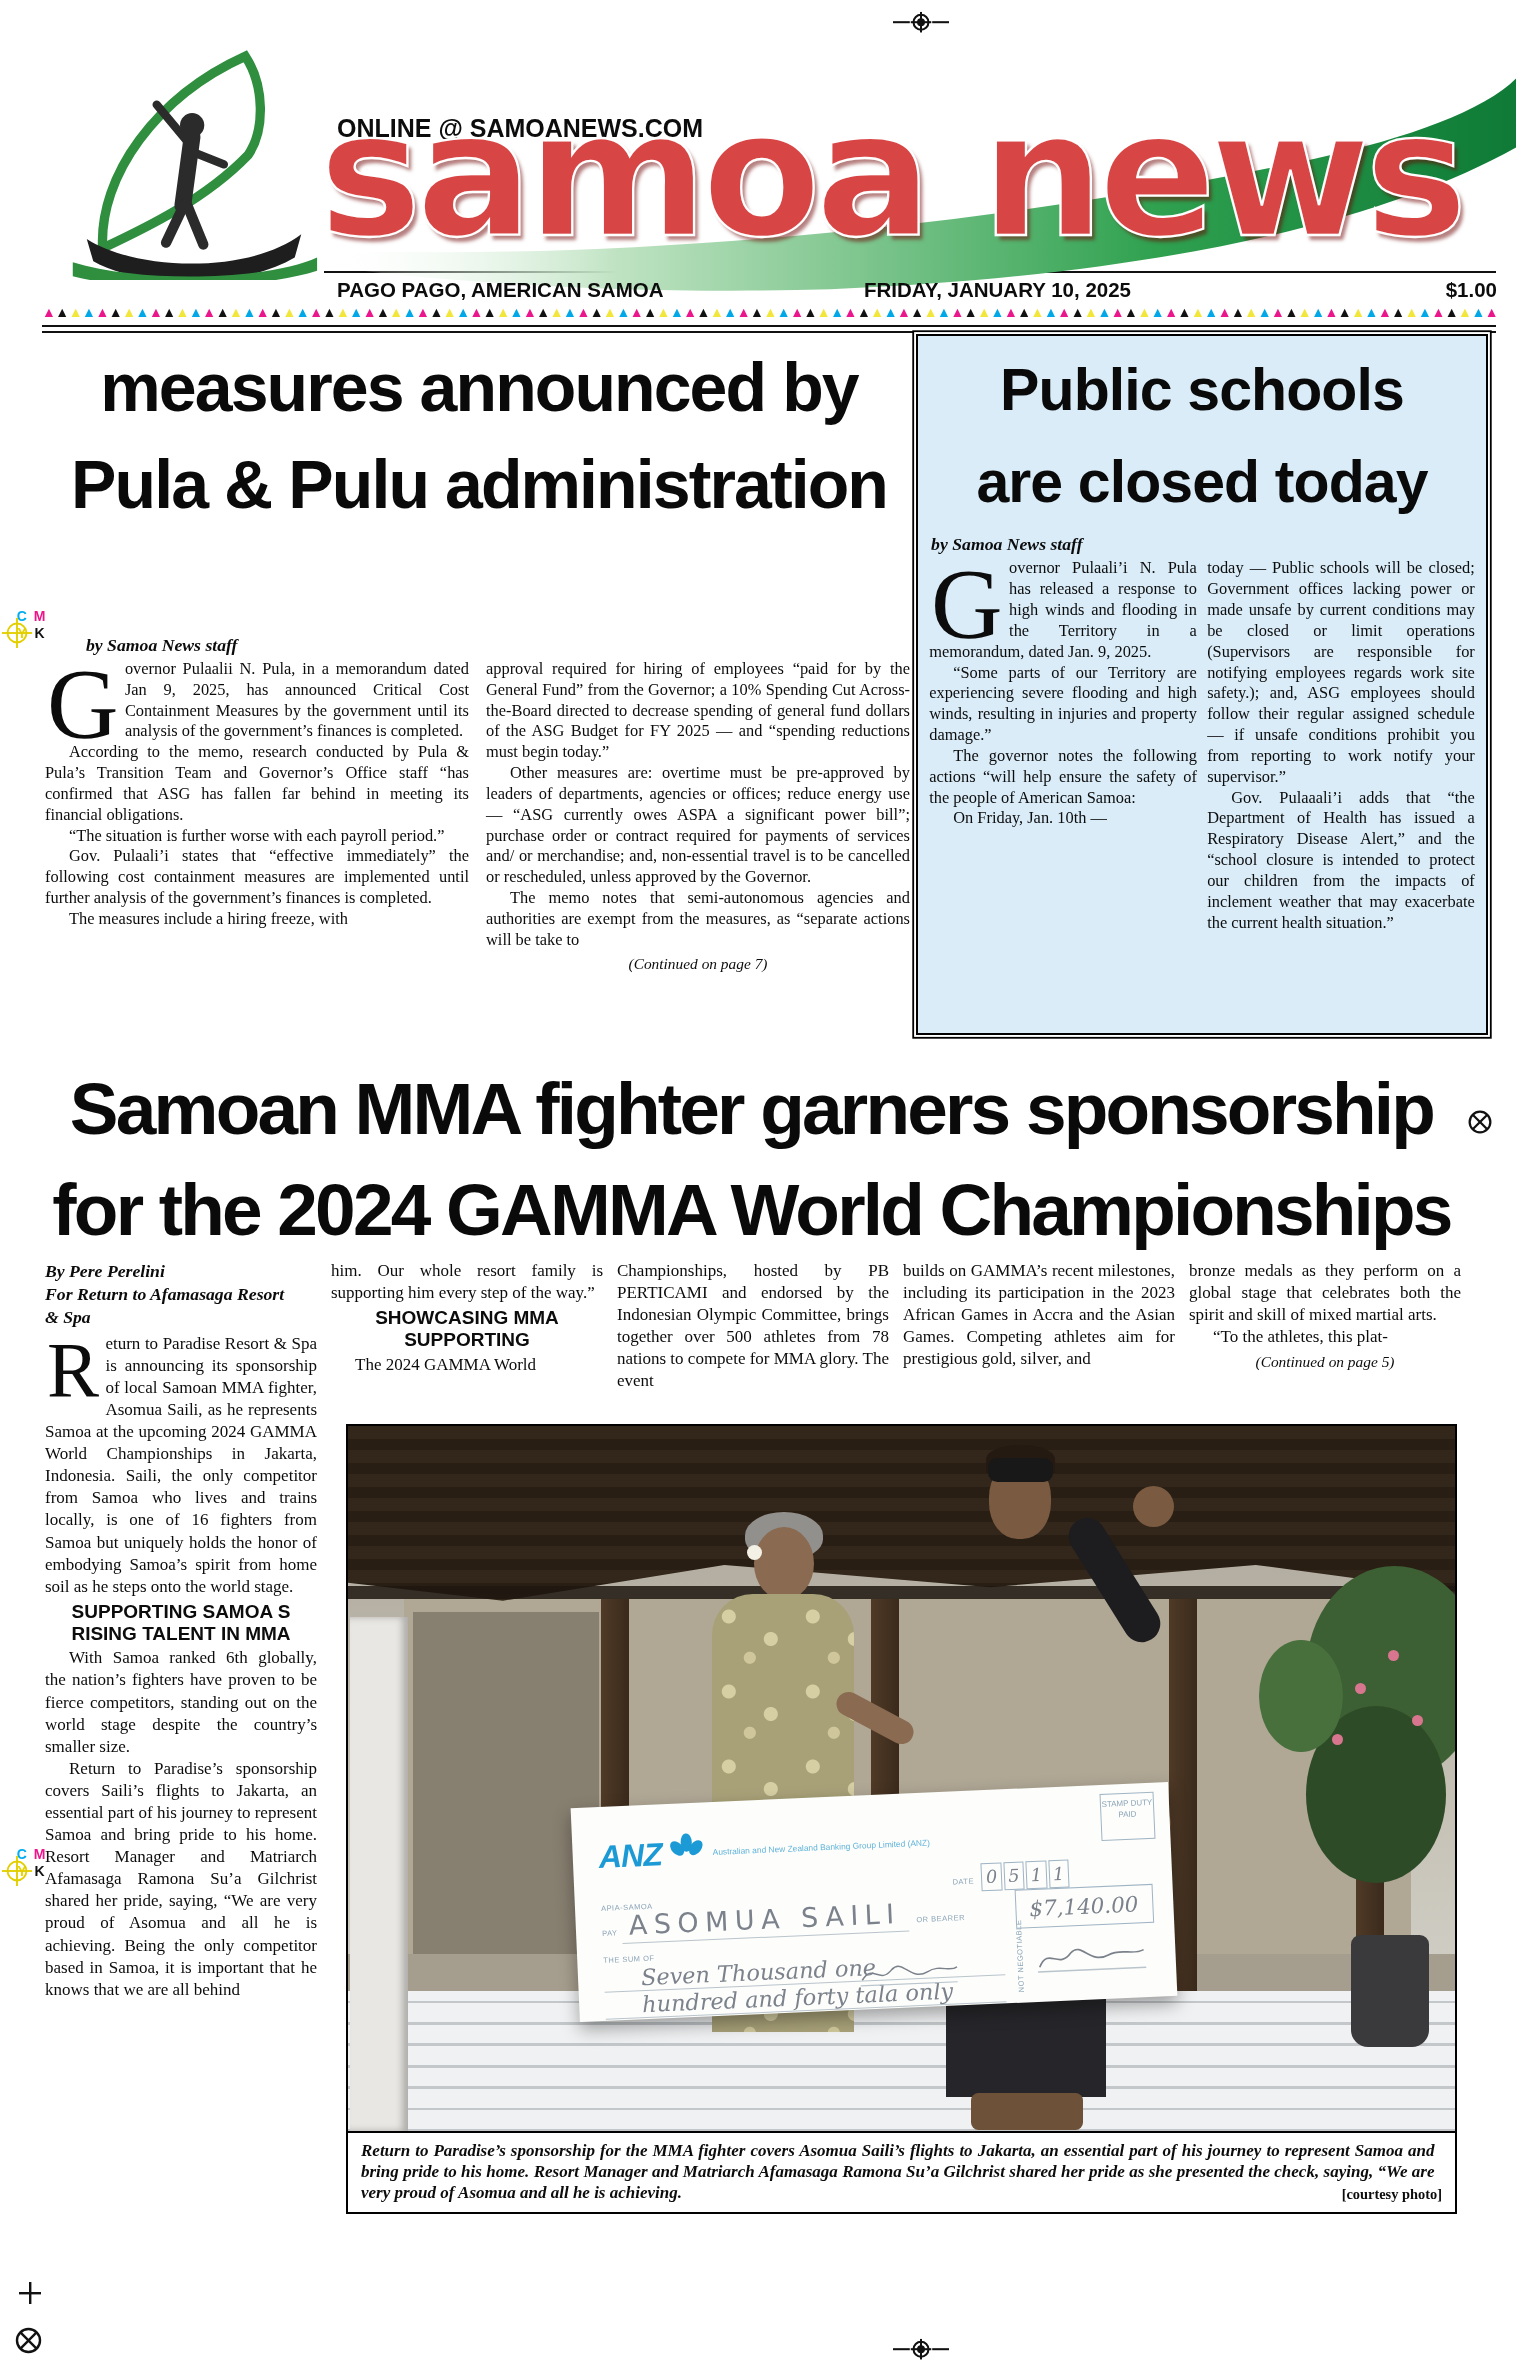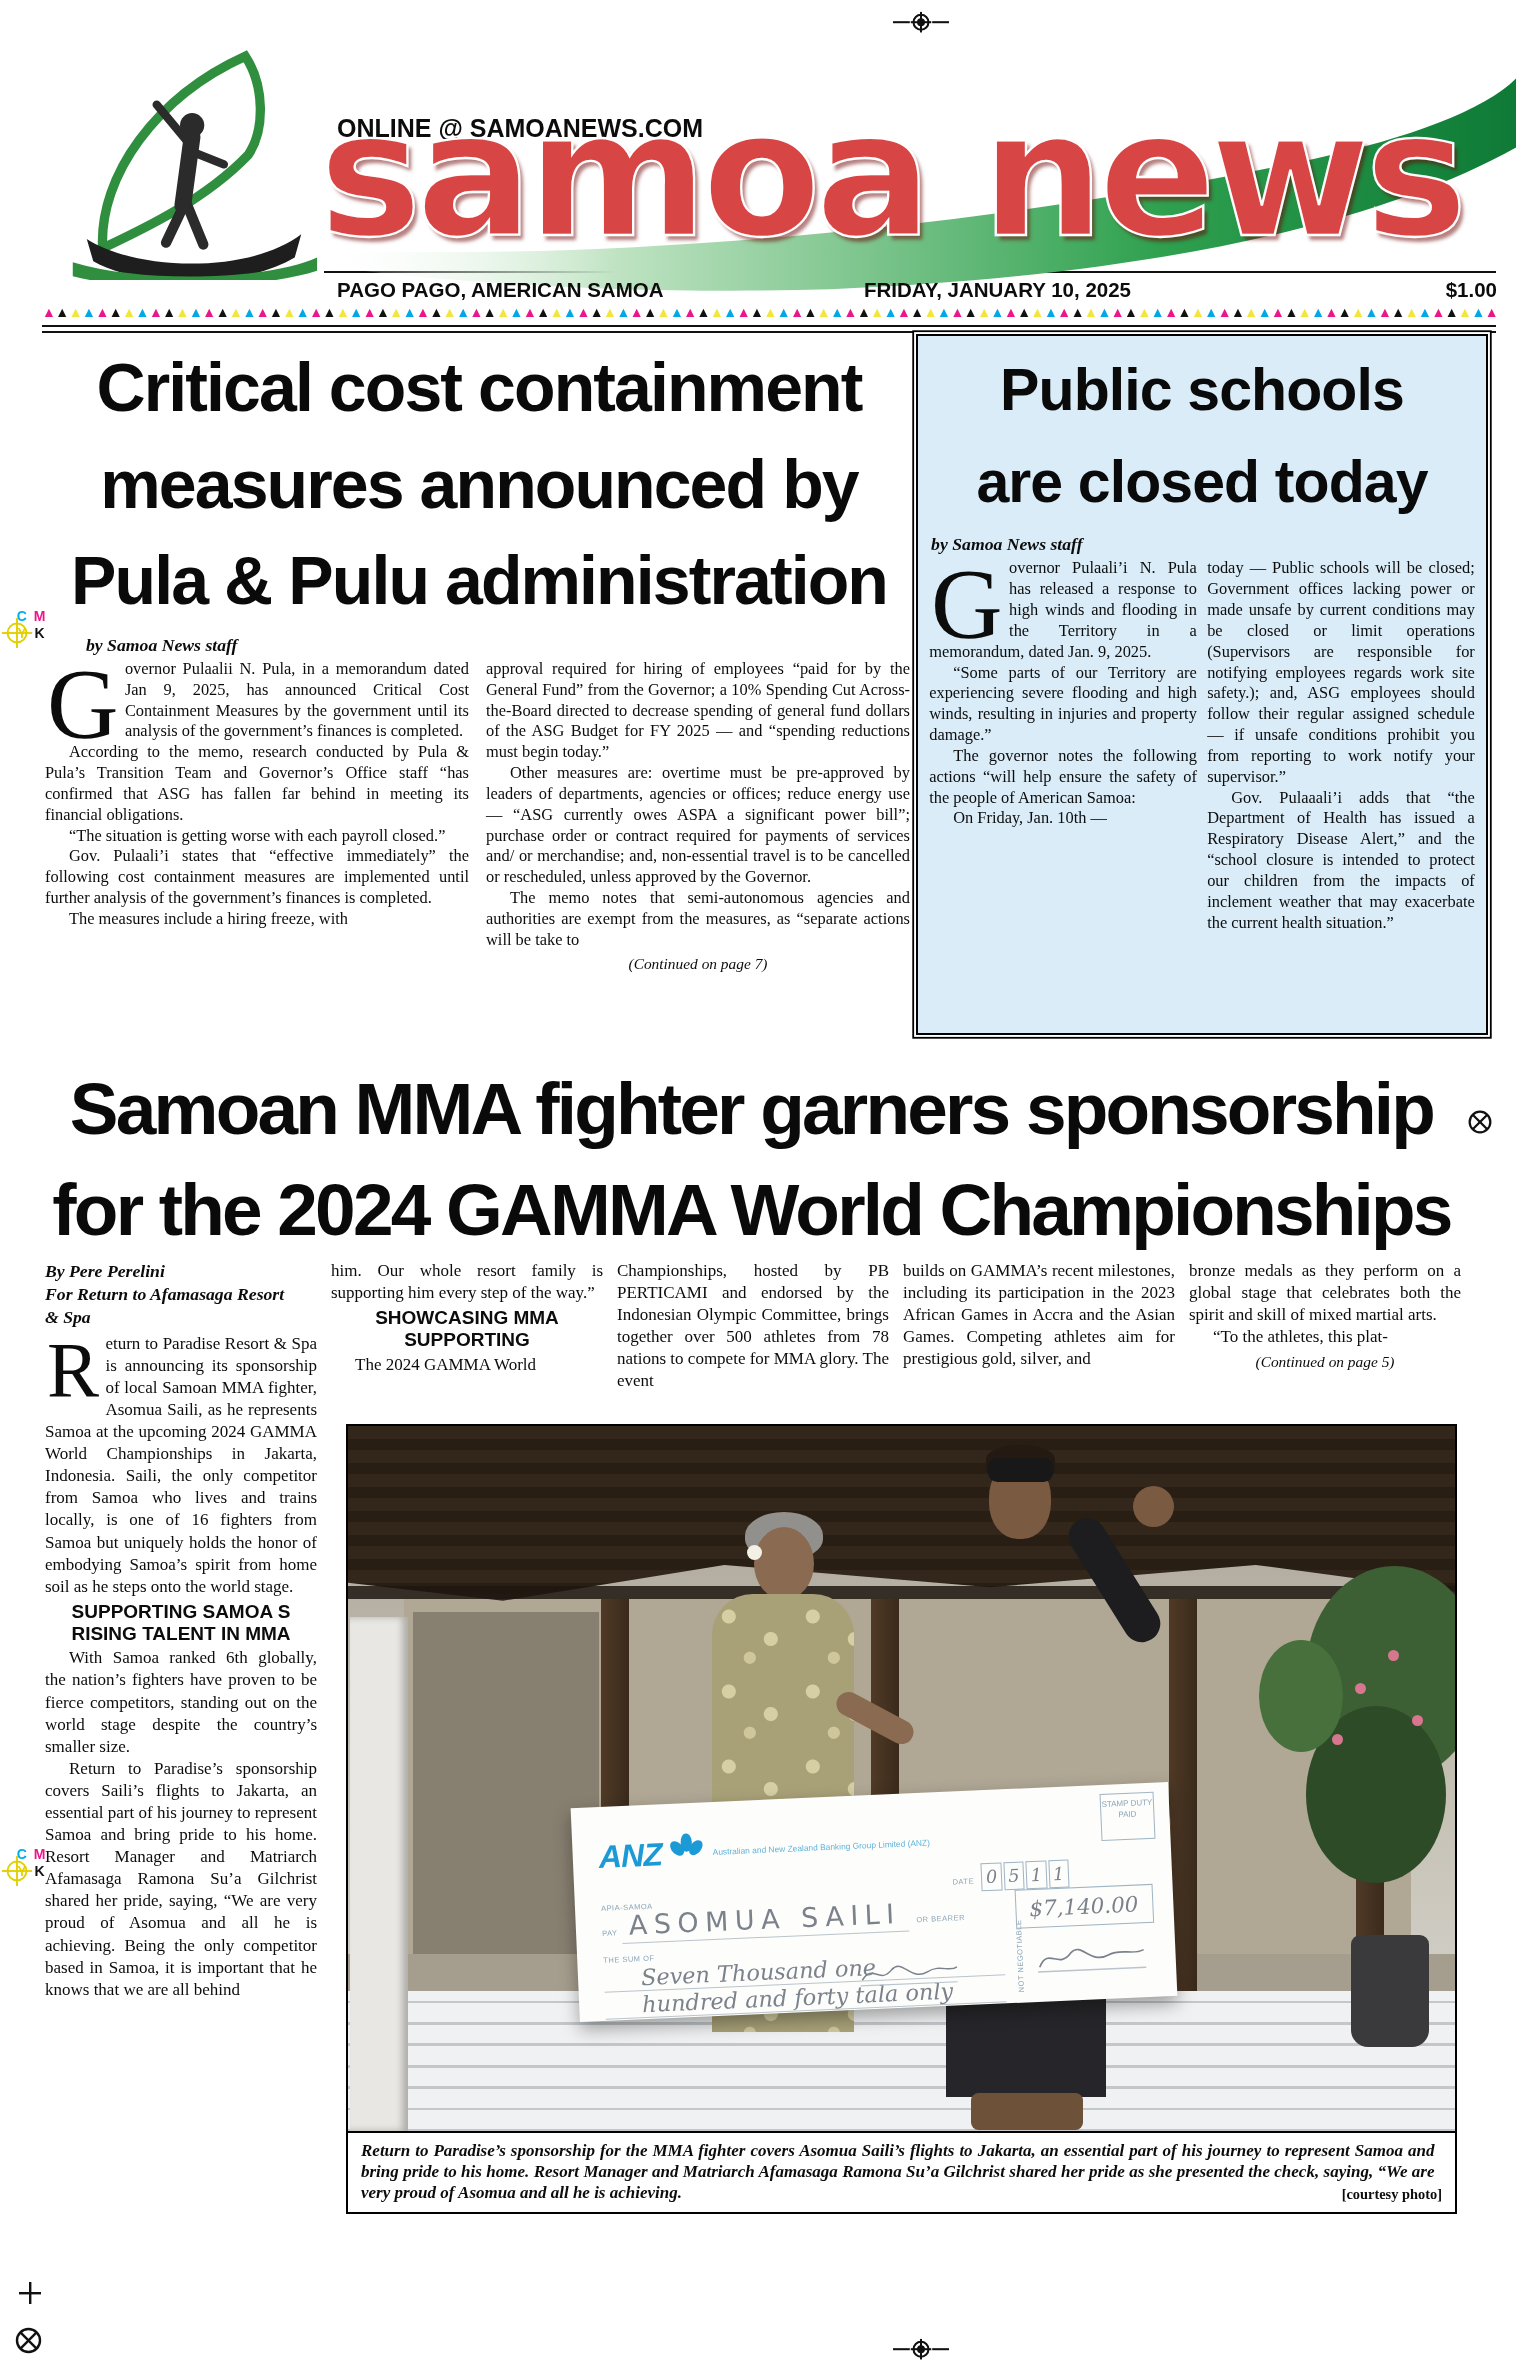--- a/index.html
+++ b/index.html
@@ -256,30 +256,29 @@
   <div id="dateline-left" class="abs dateline">PAGO PAGO, AMERICAN SAMOA</div>
   <div id="dateline-center" class="abs dateline">FRIDAY, JANUARY 10, 2025</div>
   <div id="dateline-right" class="abs dateline">$1.00</div>
 
   <div id="zigzag" class="abs"><span style="color: rgb(236, 22, 140);">▲</span><span style="color: rgb(17, 17, 17);">▲</span><span style="color: rgb(242, 230, 58);">▲</span><span style="color: rgb(0, 168, 232);">▲</span><span style="color: rgb(236, 22, 140);">▲</span><span style="color: rgb(17, 17, 17);">▲</span><span style="color: rgb(242, 230, 58);">▲</span><span style="color: rgb(0, 168, 232);">▲</span><span style="color: rgb(236, 22, 140);">▲</span><span style="color: rgb(17, 17, 17);">▲</span><span style="color: rgb(242, 230, 58);">▲</span><span style="color: rgb(0, 168, 232);">▲</span><span style="color: rgb(236, 22, 140);">▲</span><span style="color: rgb(17, 17, 17);">▲</span><span style="color: rgb(242, 230, 58);">▲</span><span style="color: rgb(0, 168, 232);">▲</span><span style="color: rgb(236, 22, 140);">▲</span><span style="color: rgb(17, 17, 17);">▲</span><span style="color: rgb(242, 230, 58);">▲</span><span style="color: rgb(0, 168, 232);">▲</span><span style="color: rgb(236, 22, 140);">▲</span><span style="color: rgb(17, 17, 17);">▲</span><span style="color: rgb(242, 230, 58);">▲</span><span style="color: rgb(0, 168, 232);">▲</span><span style="color: rgb(236, 22, 140);">▲</span><span style="color: rgb(17, 17, 17);">▲</span><span style="color: rgb(242, 230, 58);">▲</span><span style="color: rgb(0, 168, 232);">▲</span><span style="color: rgb(236, 22, 140);">▲</span><span style="color: rgb(17, 17, 17);">▲</span><span style="color: rgb(242, 230, 58);">▲</span><span style="color: rgb(0, 168, 232);">▲</span><span style="color: rgb(236, 22, 140);">▲</span><span style="color: rgb(17, 17, 17);">▲</span><span style="color: rgb(242, 230, 58);">▲</span><span style="color: rgb(0, 168, 232);">▲</span><span style="color: rgb(236, 22, 140);">▲</span><span style="color: rgb(17, 17, 17);">▲</span><span style="color: rgb(242, 230, 58);">▲</span><span style="color: rgb(0, 168, 232);">▲</span><span style="color: rgb(236, 22, 140);">▲</span><span style="color: rgb(17, 17, 17);">▲</span><span style="color: rgb(242, 230, 58);">▲</span><span style="color: rgb(0, 168, 232);">▲</span><span style="color: rgb(236, 22, 140);">▲</span><span style="color: rgb(17, 17, 17);">▲</span><span style="color: rgb(242, 230, 58);">▲</span><span style="color: rgb(0, 168, 232);">▲</span><span style="color: rgb(236, 22, 140);">▲</span><span style="color: rgb(17, 17, 17);">▲</span><span style="color: rgb(242, 230, 58);">▲</span><span style="color: rgb(0, 168, 232);">▲</span><span style="color: rgb(236, 22, 140);">▲</span><span style="color: rgb(17, 17, 17);">▲</span><span style="color: rgb(242, 230, 58);">▲</span><span style="color: rgb(0, 168, 232);">▲</span><span style="color: rgb(236, 22, 140);">▲</span><span style="color: rgb(17, 17, 17);">▲</span><span style="color: rgb(242, 230, 58);">▲</span><span style="color: rgb(0, 168, 232);">▲</span><span style="color: rgb(236, 22, 140);">▲</span><span style="color: rgb(17, 17, 17);">▲</span><span style="color: rgb(242, 230, 58);">▲</span><span style="color: rgb(0, 168, 232);">▲</span><span style="color: rgb(236, 22, 140);">▲</span><span style="color: rgb(17, 17, 17);">▲</span><span style="color: rgb(242, 230, 58);">▲</span><span style="color: rgb(0, 168, 232);">▲</span><span style="color: rgb(236, 22, 140);">▲</span><span style="color: rgb(17, 17, 17);">▲</span><span style="color: rgb(242, 230, 58);">▲</span><span style="color: rgb(0, 168, 232);">▲</span><span style="color: rgb(236, 22, 140);">▲</span><span style="color: rgb(17, 17, 17);">▲</span><span style="color: rgb(242, 230, 58);">▲</span><span style="color: rgb(0, 168, 232);">▲</span><span style="color: rgb(236, 22, 140);">▲</span><span style="color: rgb(17, 17, 17);">▲</span><span style="color: rgb(242, 230, 58);">▲</span><span style="color: rgb(0, 168, 232);">▲</span><span style="color: rgb(236, 22, 140);">▲</span><span style="color: rgb(17, 17, 17);">▲</span><span style="color: rgb(242, 230, 58);">▲</span><span style="color: rgb(0, 168, 232);">▲</span><span style="color: rgb(236, 22, 140);">▲</span><span style="color: rgb(17, 17, 17);">▲</span><span style="color: rgb(242, 230, 58);">▲</span><span style="color: rgb(0, 168, 232);">▲</span><span style="color: rgb(236, 22, 140);">▲</span><span style="color: rgb(17, 17, 17);">▲</span><span style="color: rgb(242, 230, 58);">▲</span><span style="color: rgb(0, 168, 232);">▲</span><span style="color: rgb(236, 22, 140);">▲</span><span style="color: rgb(17, 17, 17);">▲</span><span style="color: rgb(242, 230, 58);">▲</span><span style="color: rgb(0, 168, 232);">▲</span><span style="color: rgb(236, 22, 140);">▲</span><span style="color: rgb(17, 17, 17);">▲</span><span style="color: rgb(242, 230, 58);">▲</span><span style="color: rgb(0, 168, 232);">▲</span><span style="color: rgb(236, 22, 140);">▲</span><span style="color: rgb(17, 17, 17);">▲</span><span style="color: rgb(242, 230, 58);">▲</span><span style="color: rgb(0, 168, 232);">▲</span><span style="color: rgb(236, 22, 140);">▲</span><span style="color: rgb(17, 17, 17);">▲</span><span style="color: rgb(242, 230, 58);">▲</span><span style="color: rgb(0, 168, 232);">▲</span><span style="color: rgb(236, 22, 140);">▲</span></div>
   <div id="top-double-rule" class="abs"></div>
 </div>
 
 <div>
   <div id="hl1" class="abs hl">
-      <div class="hline">Critical cost containment</div>
       <div class="hline">measures announced by</div>
       <div class="hline">Pula &amp; Pulu administration</div>
     </div>
   <div id="byline1" class="abs byline">by Samoa News staff</div>
   <div id="art1-cols" class="abs cols">
     <div class="col">
         <p class="para"><span class="dc dc-xl">G</span>overnor Pulaalii N. Pula, in a memorandum dated Jan 9, 2025, has announced Critical Cost Containment Measures by the government until its analysis of the government’s finances is completed.</p>
         <p class="para indent">According to the memo, research conducted by Pula &amp; Pula’s Transition Team and Governor’s Office staff “has confirmed that ASG has fallen far behind in meeting its financial obligations.</p>
-        <p class="para indent">“The situation is getting worse with each payroll closed.”</p>
+        <p class="para indent">“The situation is further worse with each payroll period.”</p>
         <p class="para indent">Gov. Pulaali’i states that “effective immediately” the following cost containment measures are implemented until further analysis of the government’s finances is completed.</p>
         <p class="para indent">The measures include a hiring freeze, with</p>
       </div>
     <div class="col">
         <p class="para">approval required for hiring of employees “paid for by the General Fund” from the Governor; a 10% Spending Cut Across-the-Board directed to decrease spending of general fund dollars of the ASG Budget for FY 2025 — and “spending reductions must begin today.”</p>
         <p class="para indent">Other measures are: overtime must be pre-approved by leaders of departments, agencies or offices; reduce energy use — “ASG currently owes ASPA a significant power bill”; purchase order or contract required for payments of services and/ or merchandise; and, non-essential travel is to be cancelled or rescheduled, unless approved by the Governor.</p>
         <p class="para indent">The memo notes that semi-autonomous agencies and authorities are exempt from the measures, as “separate actions will be take to</p>
         <p class="continued">(Continued on page 7)</p>
       </div>
   </div>

